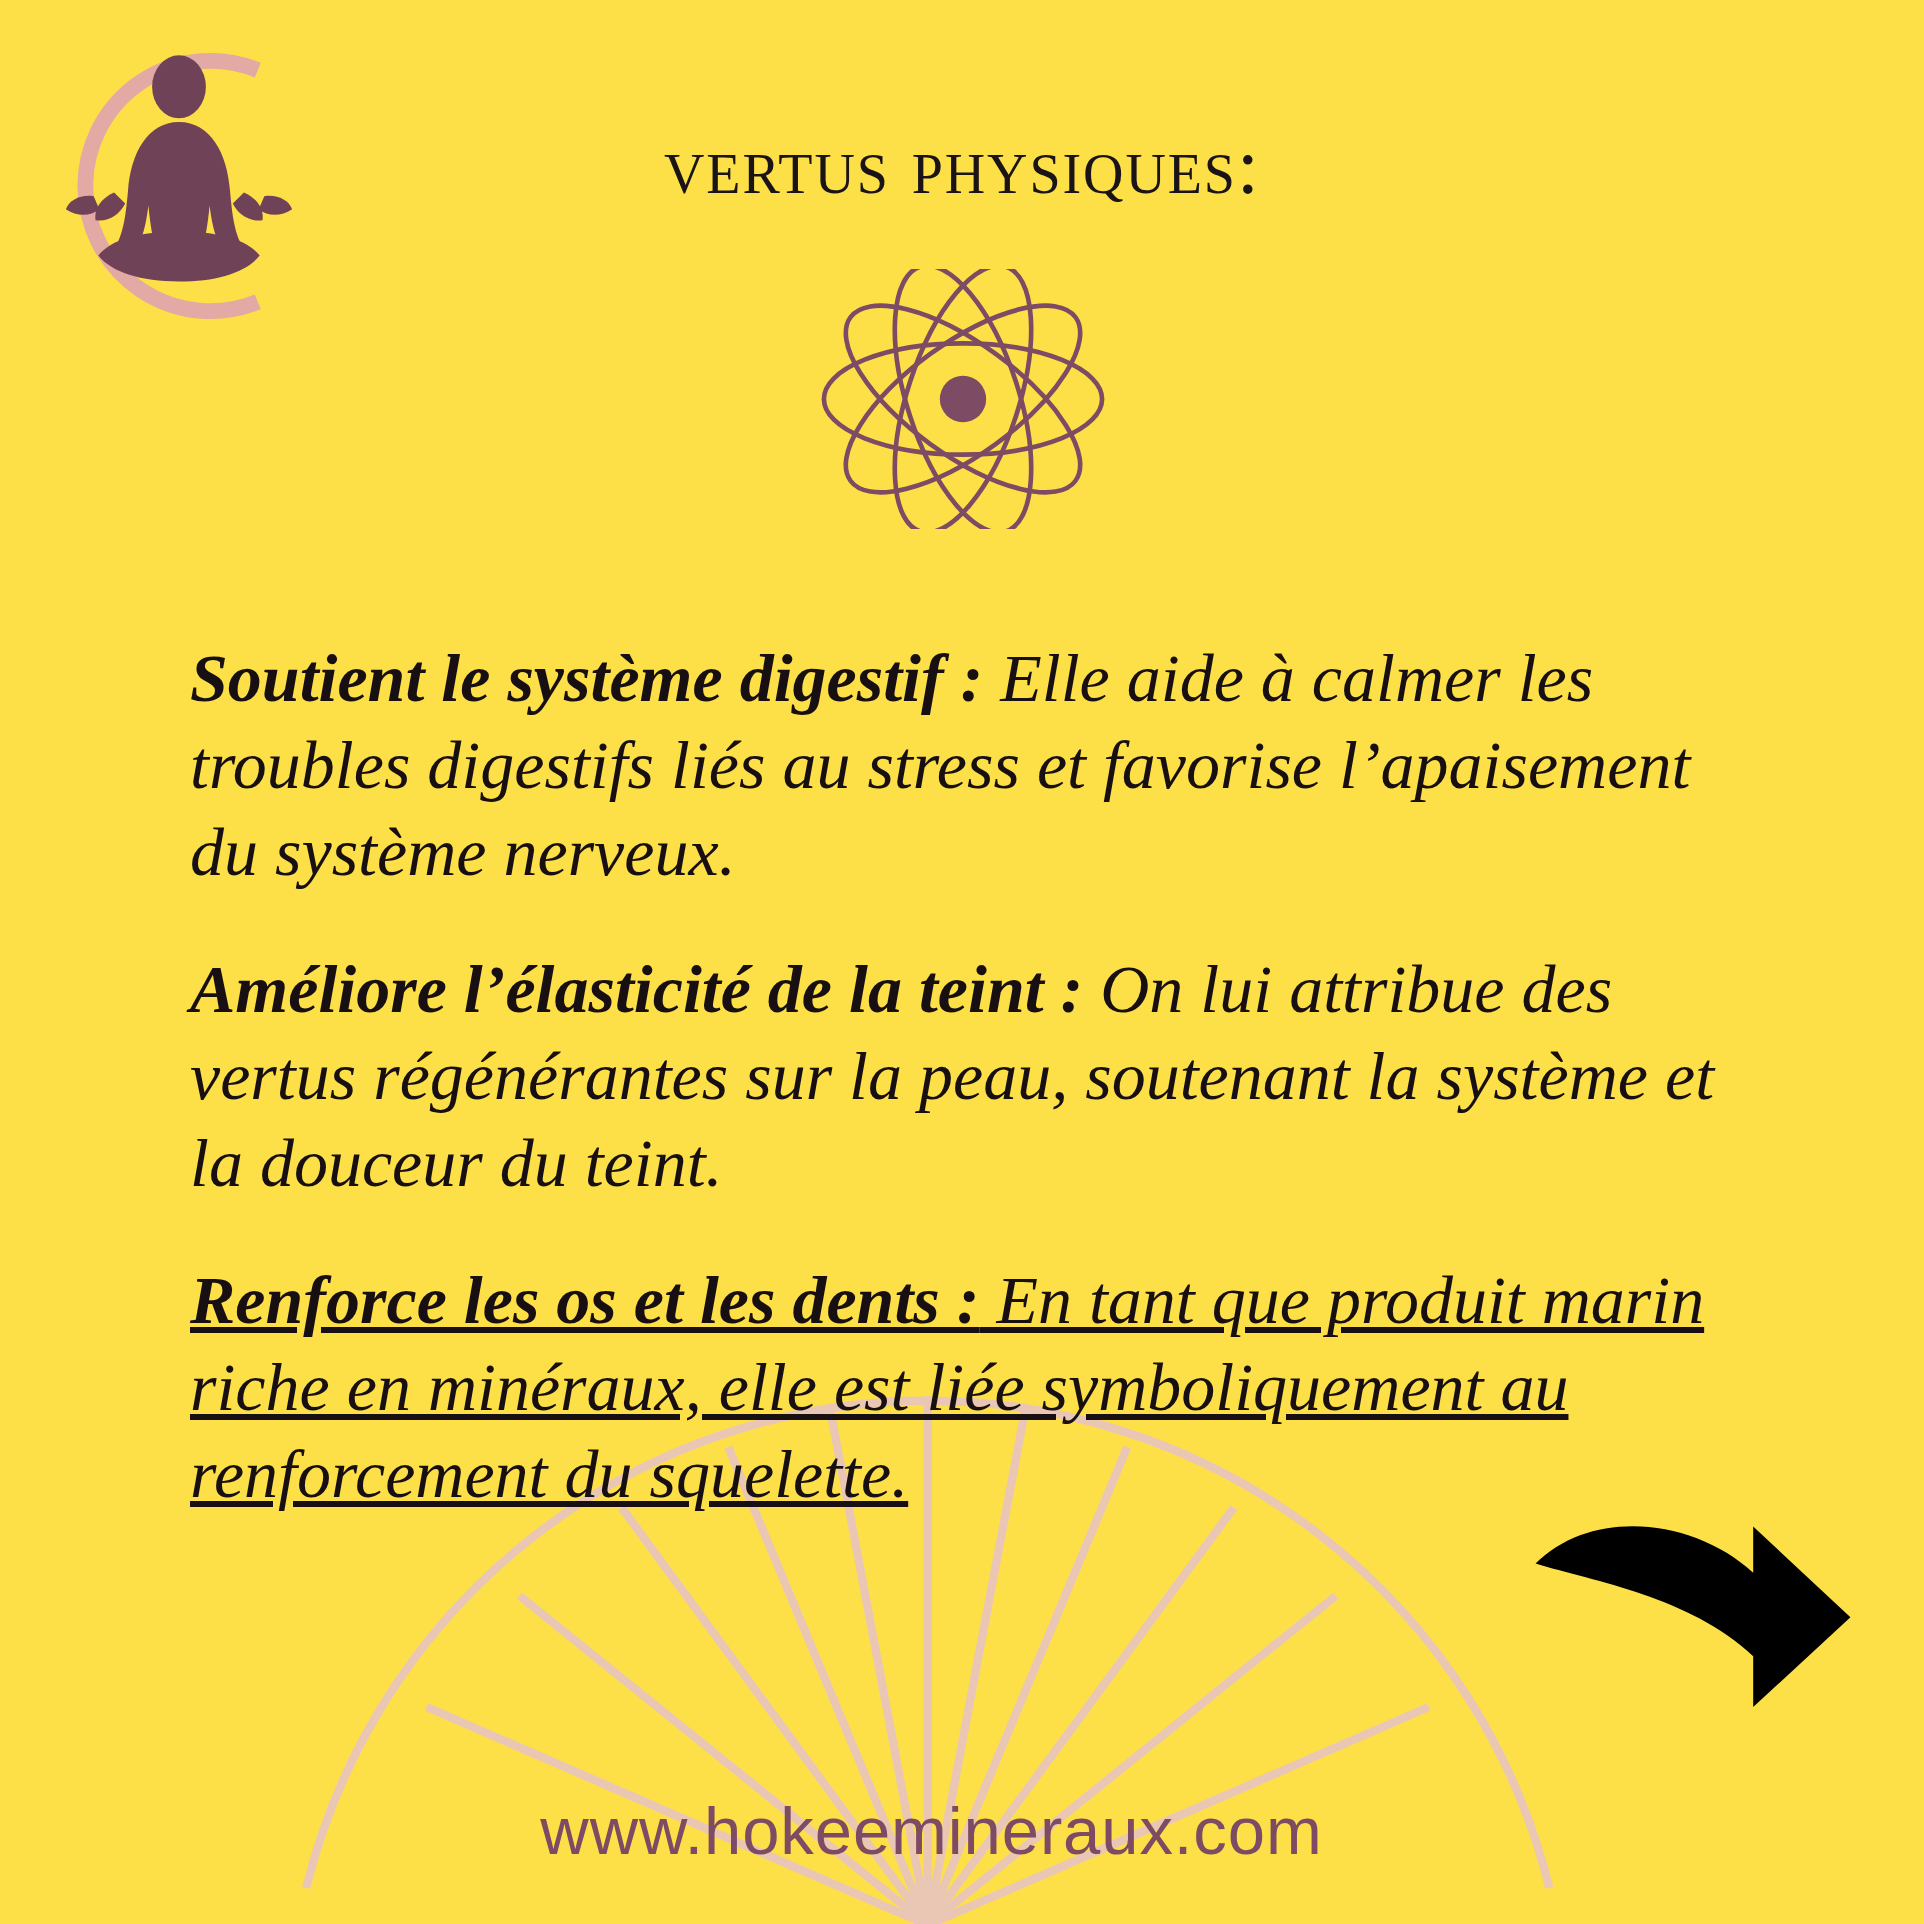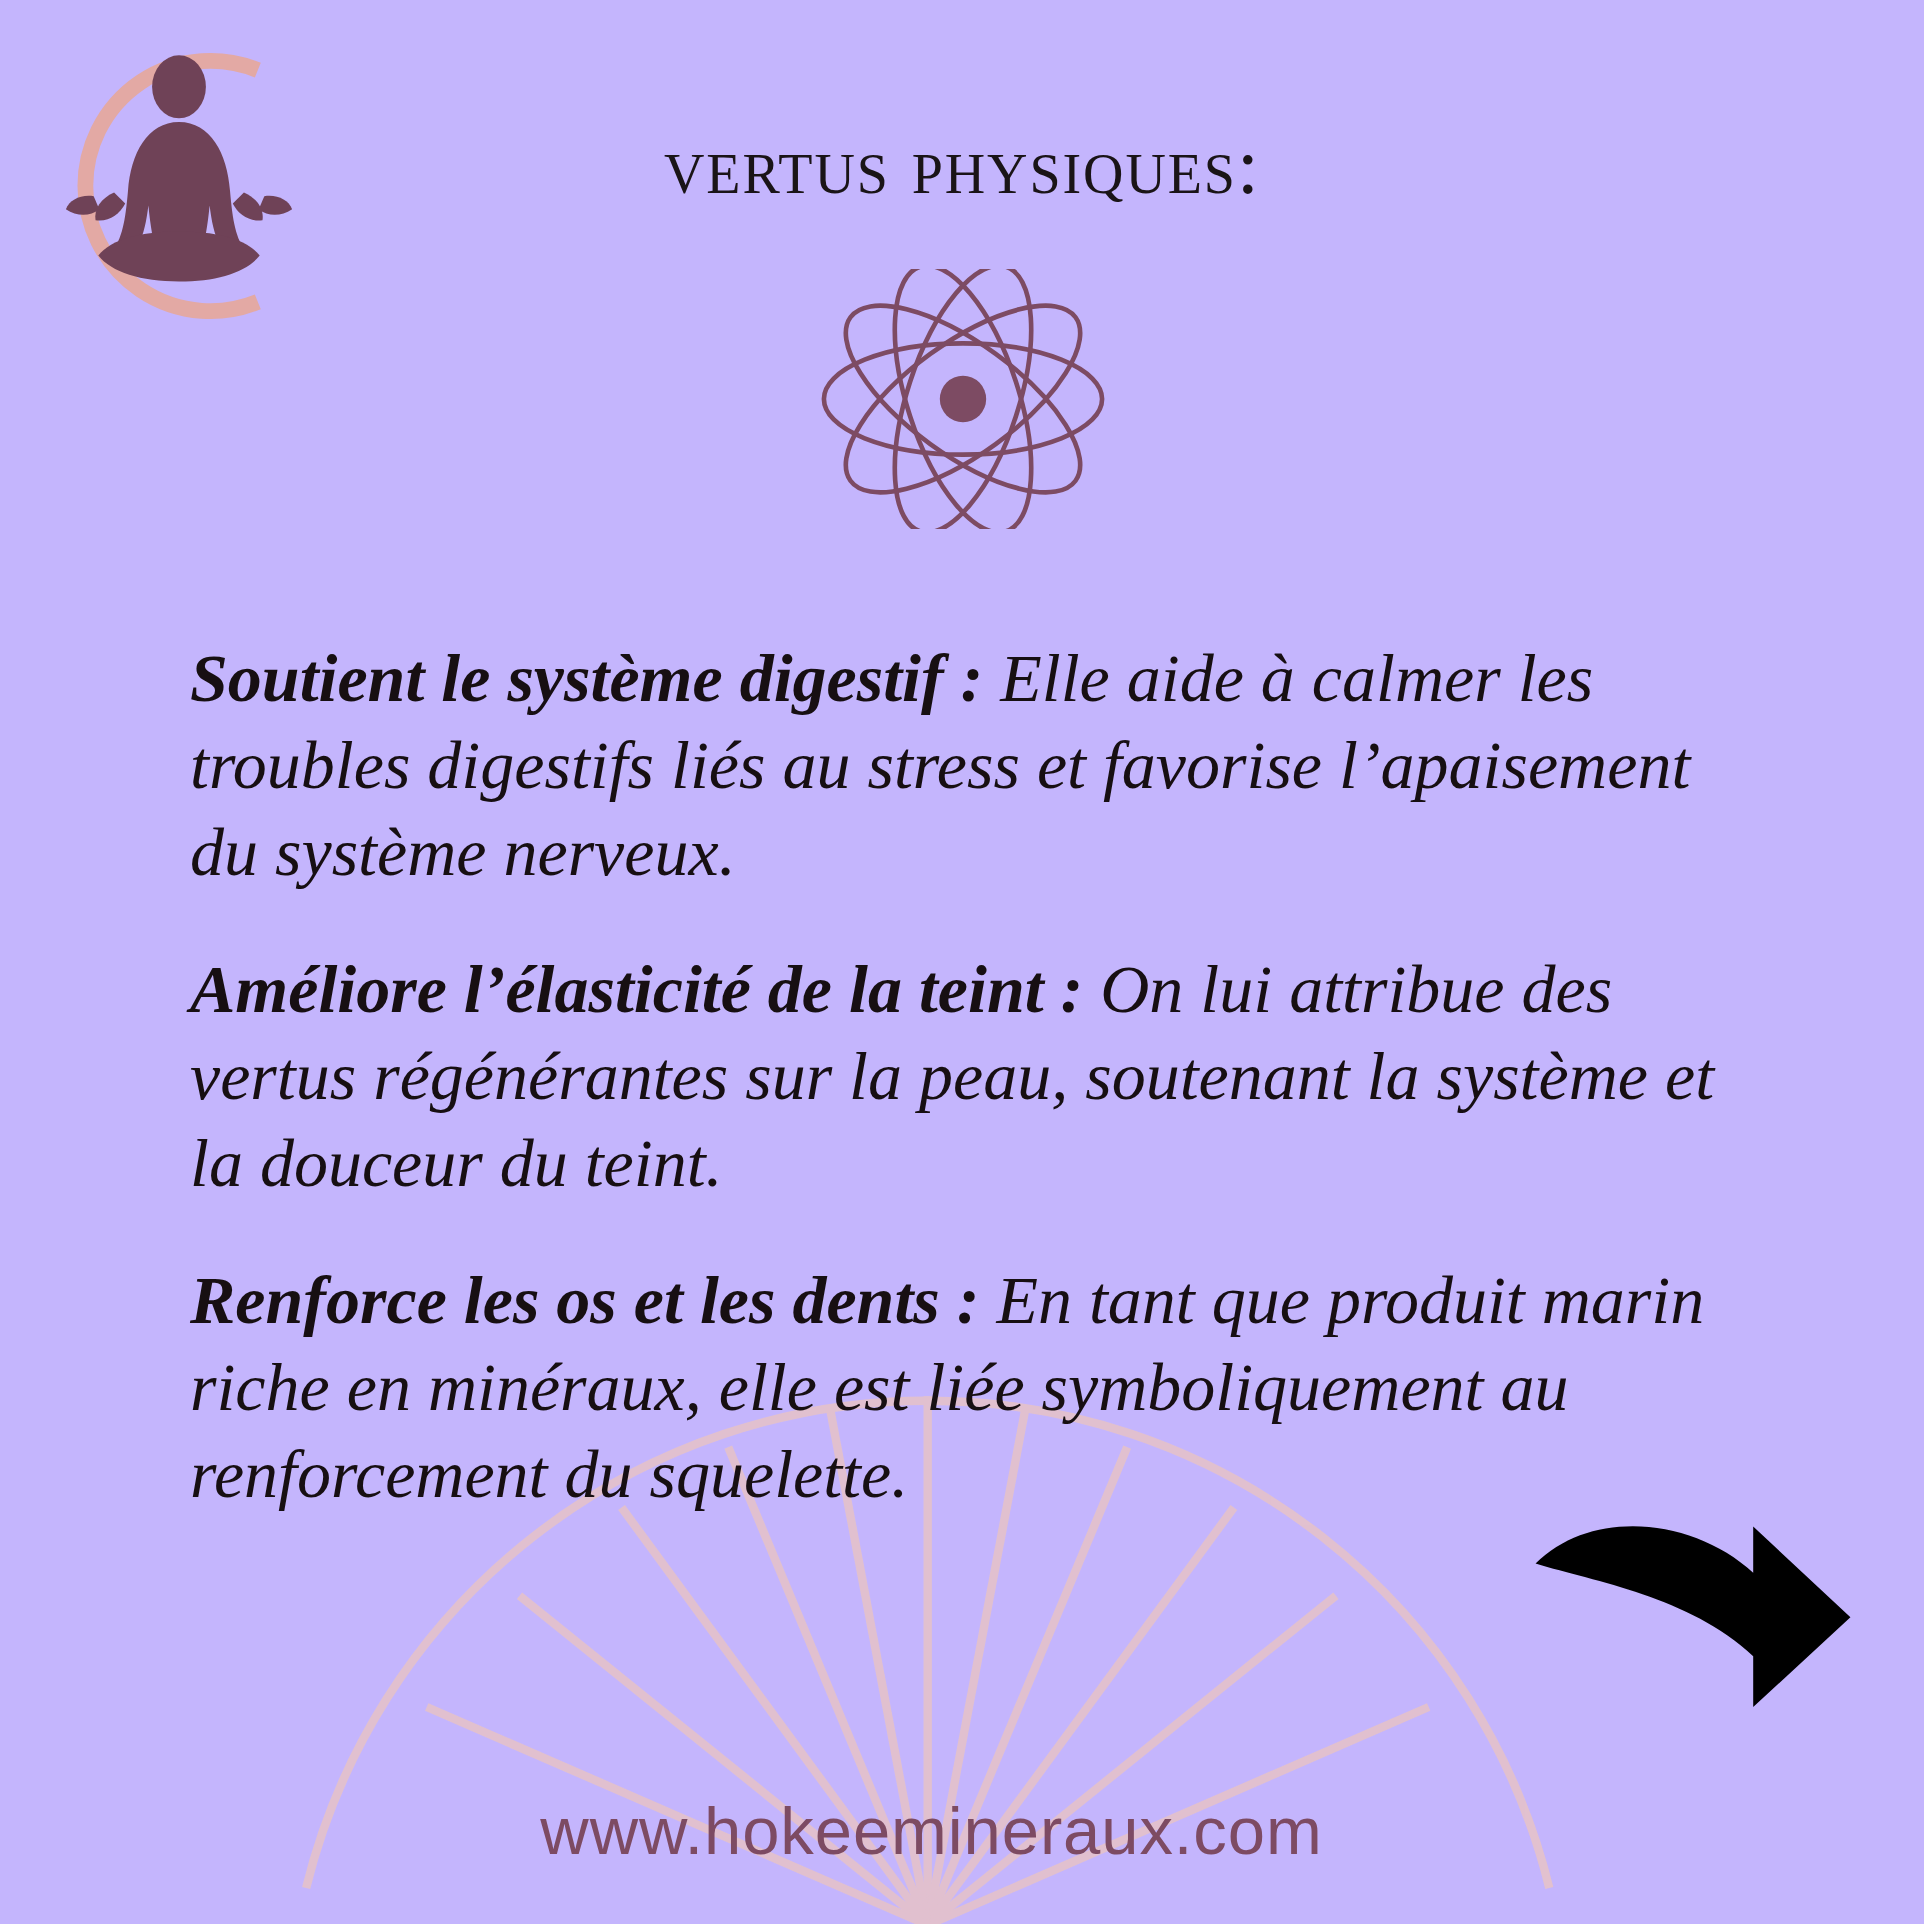--- a/index.html
+++ b/index.html
@@ -10,21 +10,21 @@
     width: 1925px;
     height: 1925px;
     background: #f2d9dc;
     font-family: "Liberation Serif", serif;
     overflow: hidden;
   }
   .page {
     position: relative;
     width: 1925px;
     height: 1925px;
-    background: #c4b5fd;
+    background: #fde047;
     overflow: hidden;
   }
 
   
   .rays {
     position: absolute;
     left: 0;
     bottom: 0;
     width: 1925px;
     height: 835px;
@@ -74,21 +74,21 @@
     width: 1577px;
   }
   .para {
     font-family: "Liberation Serif", serif;
     font-style: italic;
     font-size: 68px;
     line-height: 1.28;
     color: #170f12;
     margin: 0 0 50px 0;
   }
-  .para:last-child { margin-bottom: 0; }
+  .para:last-child { margin-bottom: 0; text-decoration: underline; }
   .para .lead {
     font-weight: bold;
     font-style: italic;
   }
 
   
   .arrow {
     position: absolute;
     right: 65px;
     bottom: 204px;

